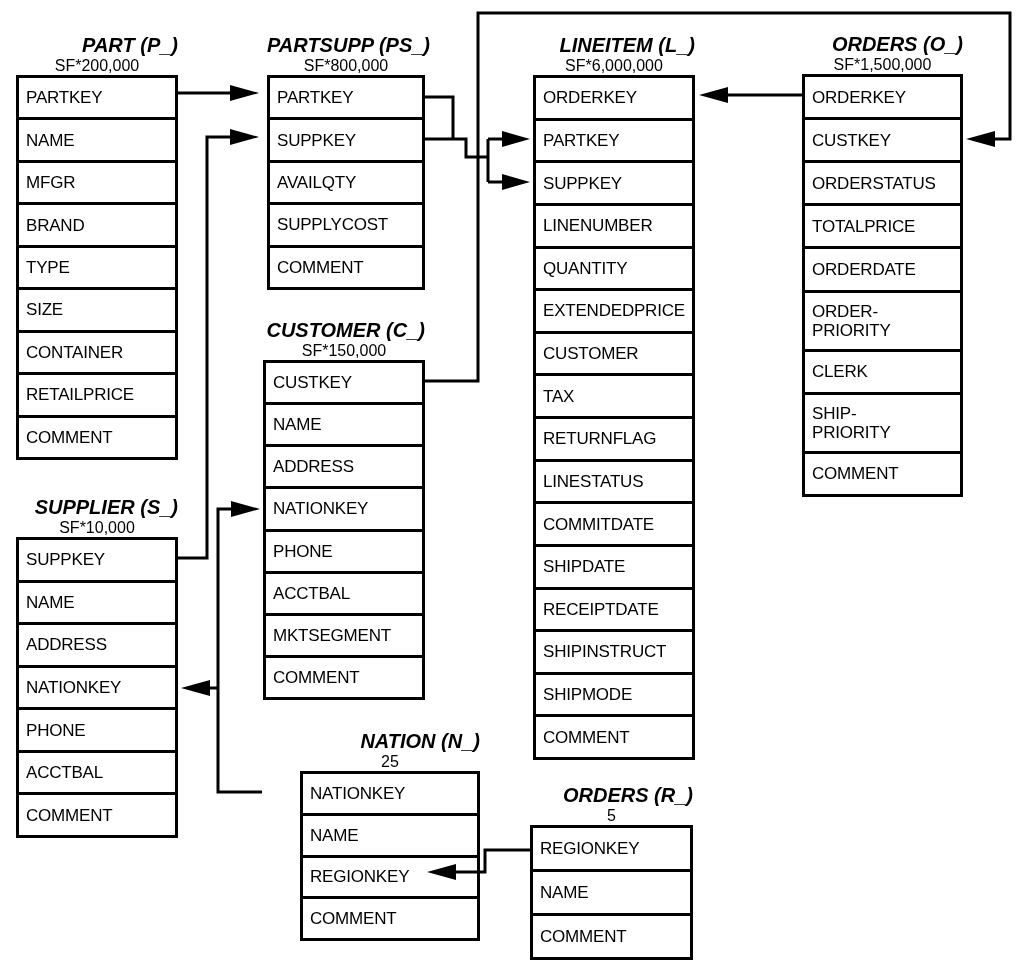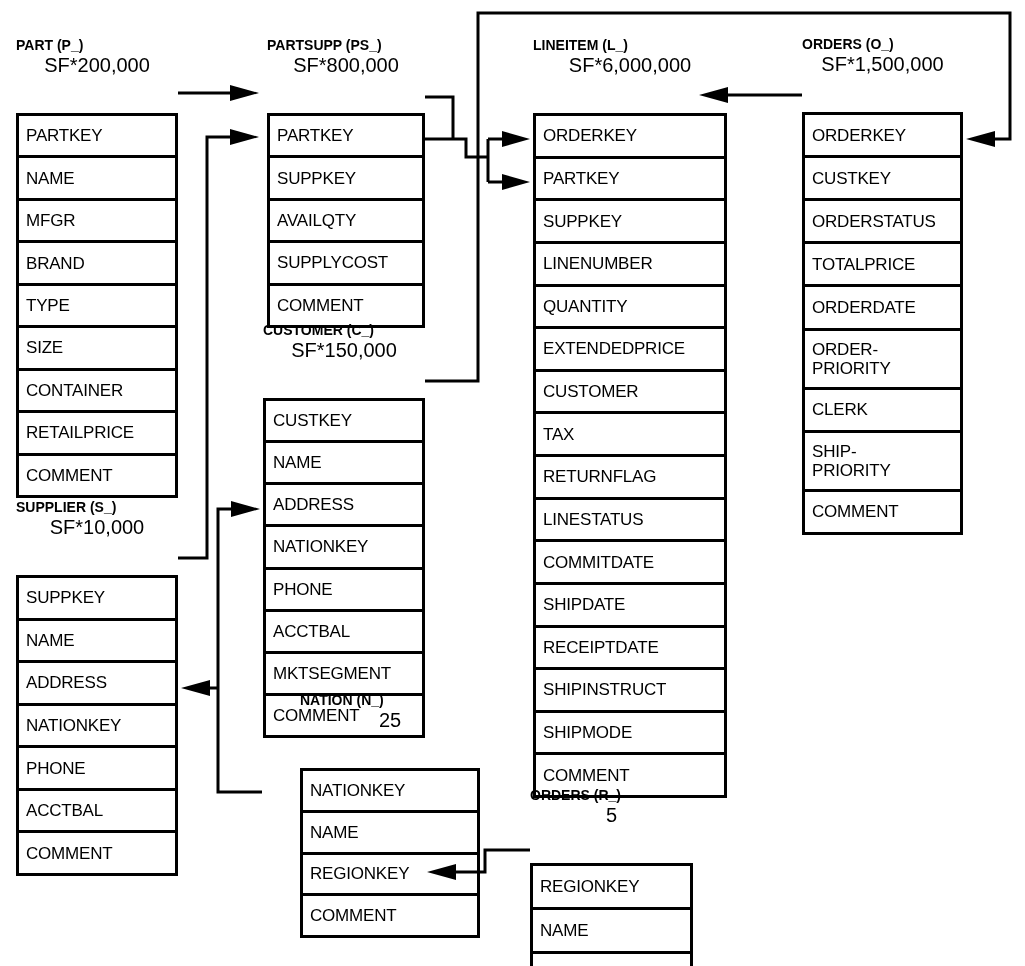--- a/index.html
+++ b/index.html
@@ -12,41 +12,41 @@
   #canvas {
     position: relative;
     width: 1025px;
     height: 966px;
     background: #ffffff;
     overflow: hidden;
   }
   .tbl { position: absolute; }
   .tbl-title {
     width: 100%;
-    text-align: left;
+    text-align: right;
     font-weight: bold;
-    font-size: 14px;
+    font-size: 20px;
     line-height: 21px;
     white-space: nowrap;
+    font-style: italic;
   }
   .tbl-card {
     width: 100%;
     text-align: center;
-    font-size: 20px;
+    font-size: 16px;
     line-height: 19px;
     white-space: nowrap;
   }
   .box {
     border: 3px solid #000;
     box-sizing: border-box;
     display: flex;
     flex-direction: column;
     background: #fff;
     width: 100%;
-    margin-top: 38px;
   }
   .row {
     flex: 1;
     border-bottom: 3px solid #000;
     box-sizing: border-box;
     display: flex;
     align-items: center;
     padding-left: 7px;
     font-size: 17px;
     line-height: 19px;
@@ -95,21 +95,21 @@
     <div class="tbl-card">SF*800,000</div>
     <div class="box" style="height:215px;">
       <div class="row">PARTKEY</div>
       <div class="row">SUPPKEY</div>
       <div class="row">AVAILQTY</div>
       <div class="row">SUPPLYCOST</div>
       <div class="row">COMMENT</div>
     </div>
   </div>
 
-  <div class="tbl" style="left:533px; top:35px; width:194px;">
+  <div class="tbl" style="left:533px; top:35px; width:162px;">
     <div class="tbl-title">LINEITEM (L_)</div>
     <div class="tbl-card">SF*6,000,000</div>
     <div class="box" style="height:685px;">
       <div class="row">ORDERKEY</div>
       <div class="row">PARTKEY</div>
       <div class="row">SUPPKEY</div>
       <div class="row">LINENUMBER</div>
       <div class="row">QUANTITY</div>
       <div class="row">EXTENDEDPRICE</div>
       <div class="row">CUSTOMER</div>
@@ -165,21 +165,21 @@
       <div class="row">NAME</div>
       <div class="row">ADDRESS</div>
       <div class="row">NATIONKEY</div>
       <div class="row">PHONE</div>
       <div class="row">ACCTBAL</div>
       <div class="row">MKTSEGMENT</div>
       <div class="row">COMMENT</div>
     </div>
   </div>
 
-  <div class="tbl" style="left:262px; top:690px; width:180px;padding-left:38px;">
+  <div class="tbl" style="left:262px; top:731px; width:180px;padding-left:38px;">
     <div class="tbl-title">NATION (N_)</div>
     <div class="tbl-card">25</div>
     <div class="box" style="height:170px;">
       <div class="row">NATIONKEY</div>
       <div class="row">NAME</div>
       <div class="row">REGIONKEY</div>
       <div class="row">COMMENT</div>
     </div>
   </div>
 

